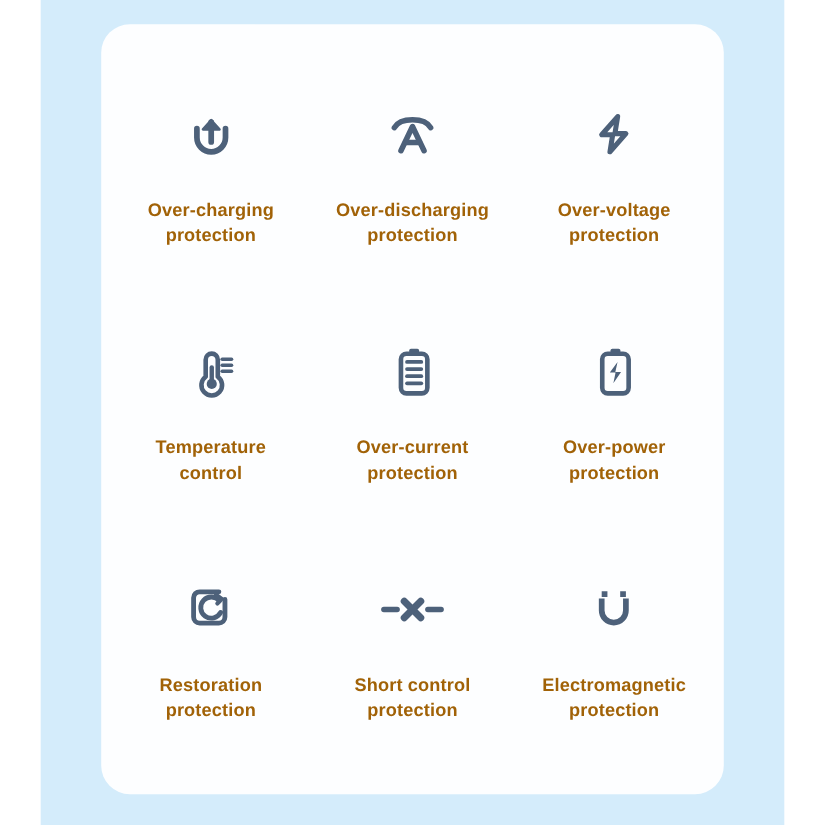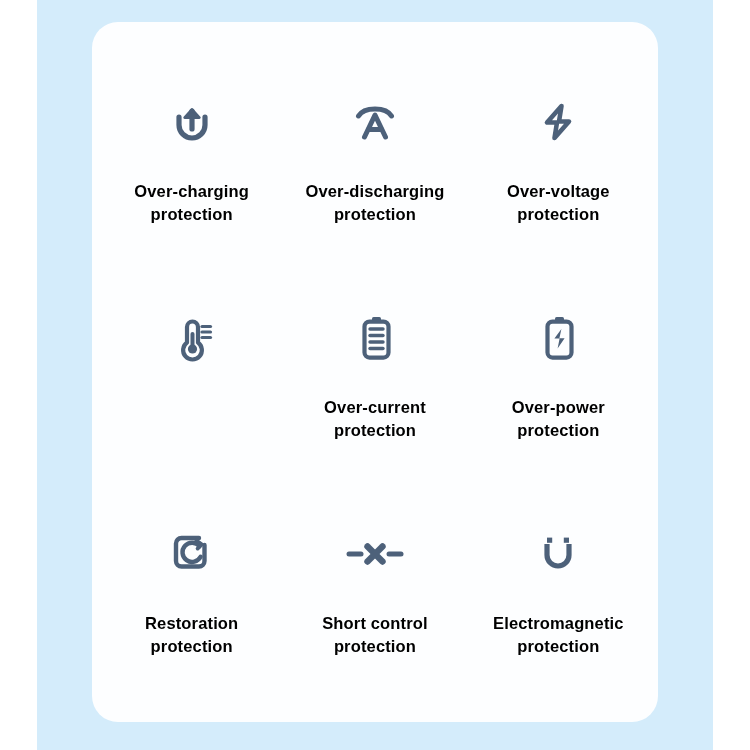--- a/index.html
+++ b/index.html
@@ -74,21 +74,21 @@
   .icon-wrap svg {
     display: block;
   }
 
   .feature-label {
     margin-top: 26px;
     text-align: center;
     font-size: 16.5px;
     font-weight: bold;
     line-height: 1.42;
-    color: #000000;
+    color: #a16207;
     letter-spacing: 0.15px;
     max-width: 180px;
     white-space: pre-line;
   }
 </style>
 </head>
 <body>
 
 <div class="page">
 
@@ -135,20 +135,22 @@
         <div class="icon-wrap">
           <svg width="46" height="48" viewBox="0 0 46 48" fill="none">
             <path d="M18 28.5 V13 a5.5 5.5 0 0 1 11 0 V28.5 a9.4 9.4 0 1 1 -11 0 Z" stroke="#4d617a" stroke-width="4.2" fill="none" stroke-linejoin="round"></path>
             <path d="M23.5 20 V33" stroke="#4d617a" stroke-width="4" stroke-linecap="round"></path>
             <circle cx="23.5" cy="35" r="4.6" fill="#4d617a"></circle>
             <path d="M33 12.5 H41.5" stroke="#4d617a" stroke-width="3.2" stroke-linecap="round"></path>
             <path d="M33 18 H41.5" stroke="#4d617a" stroke-width="3.2" stroke-linecap="round"></path>
             <path d="M33 23.5 H41.5" stroke="#4d617a" stroke-width="3.2" stroke-linecap="round"></path>
           </svg>
         </div>
+        <div class="feature-label">Temperature
+control</div>
       </div>
 
       <div class="feature">
         <div class="icon-wrap">
           <svg width="38" height="50" viewBox="0 0 38 50" fill="none">
             <rect x="16" y="4" width="9" height="4.6" rx="1.6" fill="#4d617a"></rect>
             <rect x="8.5" y="8.6" width="24" height="36" rx="5" stroke="#4d617a" stroke-width="4.2" fill="none"></rect>
             <path d="M14 16 H27" stroke="#4d617a" stroke-width="3.4" stroke-linecap="round"></path>
             <path d="M14 22.5 H27" stroke="#4d617a" stroke-width="3.4" stroke-linecap="round"></path>
             <path d="M14 29 H27" stroke="#4d617a" stroke-width="3.4" stroke-linecap="round"></path>

